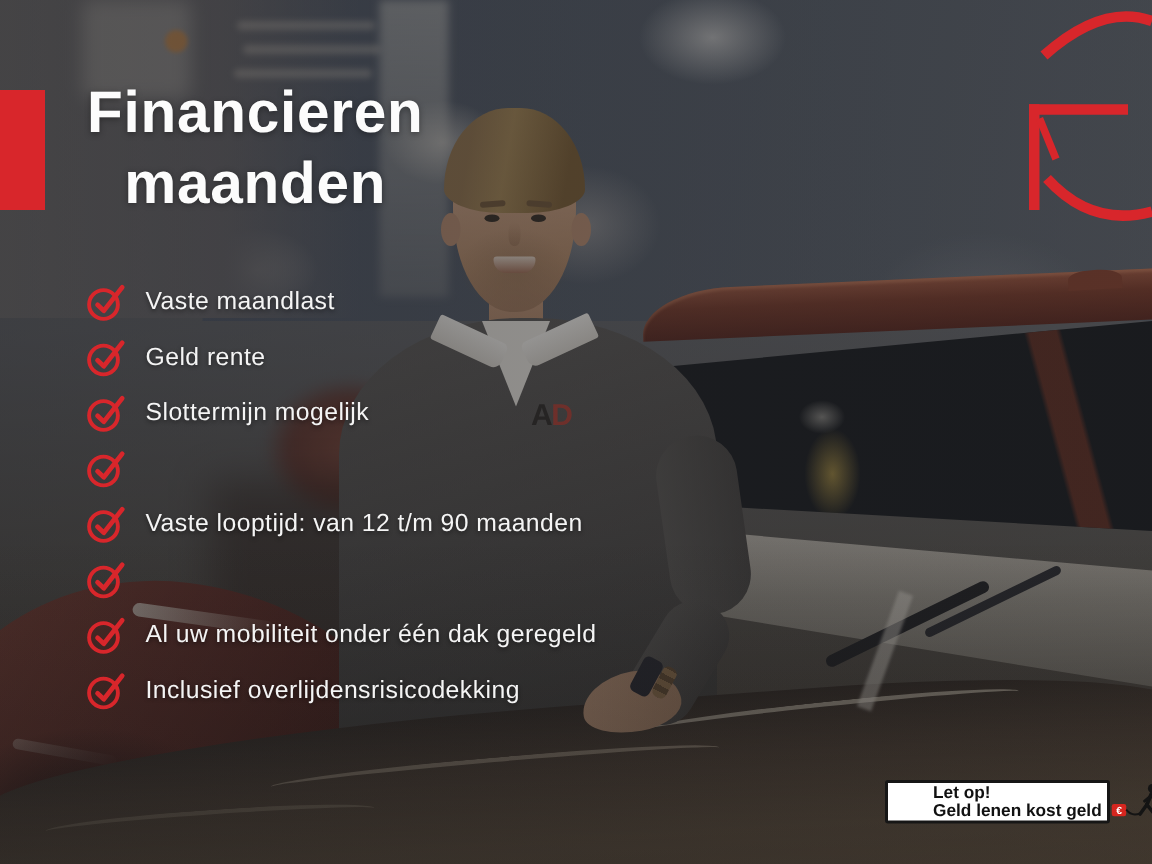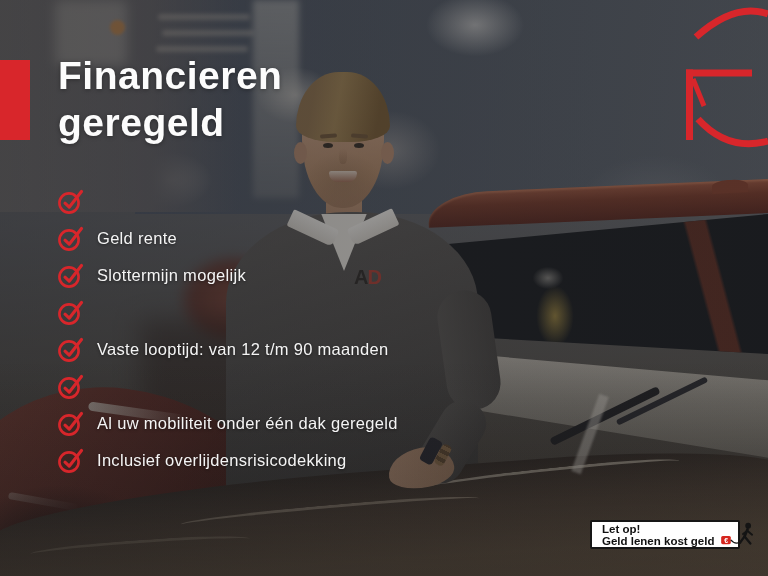--- a/index.html
+++ b/index.html
@@ -117,32 +117,32 @@
     background:rgba(225,220,210,.5);filter:blur(1px);}
 
   .overlay{inset:0;background:
     linear-gradient(180deg,transparent 62%,rgba(18,16,14,.28) 100%),
     linear-gradient(90deg,rgba(33,34,38,.52),rgba(33,34,38,.36));}
 
   
   .brand-mark{right:0;top:0;width:115px;height:160px;color:var(--accent-red);}
   .accent-bar{left:0;top:60px;width:30px;height:80px;background:var(--accent-red);}
   .title{left:58px;top:52px;margin:0;font-size:39px;line-height:47px;font-weight:600;
-    color:#fcfcfc;letter-spacing:.5px;text-shadow:0 1px 4px rgba(0,0,0,.35);}
+    color:#fcfcfc;letter-spacing:.5px;text-shadow:0 1px 4px rgba(0,0,0,.35);text-align:center;}
   .title span{display:block;}
   .benefits{left:57px;top:187px;margin:0;padding:0;list-style:none;}
   .benefits li{display:flex;align-items:center;gap:13px;height:28px;margin-bottom:9px;}
   .check-icon{color:var(--accent-red);flex:0 0 auto;}
   .benefit-text{font-size:16.5px;font-weight:500;color:#f4f4f4;letter-spacing:.3px;
     text-shadow:0 1px 3px rgba(0,0,0,.45);white-space:nowrap;}
 
   .warn-badge{left:590px;top:520px;width:150px;height:29px;background:#fff;
     border:2px solid #161616;border-radius:2px;box-sizing:border-box;
     display:flex;align-items:center;padding:0 2px 0 10px;gap:5px;}
-  .warn-text{font-size:11.5px;line-height:12px;font-weight:bold;color:#111;white-space:nowrap;}
+  .warn-text{font-size:11.5px;line-height:12px;font-weight:bold;color:#111;white-space:nowrap;margin-left:20px;}
   .warn-icon{flex:0 0 auto;}
   .warn-icon .euro-box{fill:var(--badge-red);}
 </style>
 </head>
 <body>
 
 <div class="canvas">
 
   <div class="ph bg-base"></div>
   <div class="ph sky"></div>
@@ -204,29 +204,30 @@
     <path d="M43 37 Q 82 2 115 14" stroke-width="7"></path>
     <path d="M33 73 L99 73" stroke-width="7"></path>
     <path d="M36.5 69.5 L36.5 140" stroke-width="7"></path>
     <path d="M40 79 L51 106" stroke-width="5"></path>
     <path d="M45 119 Q 75 152 115 141" stroke-width="7"></path>
   </svg>
 
   <div class="ph accent-bar"></div>
   <h1 class="ph title">
     <span>Financieren</span>
-    <span>geregeld</span>
+    <span>maanden</span>
   </h1>
 
   <ul class="ph benefits">
     <li>
       <svg class="check-icon" width="27" height="27" viewBox="0 0 27 27">
           <circle cx="12" cy="15" r="9.6" fill="none" stroke="currentColor" stroke-width="2.6"></circle>
           <path d="M8 15.2 L12.2 19.2 L24.5 3.5" fill="none" stroke="currentColor" stroke-width="3.1" stroke-linecap="round" stroke-linejoin="round"></path>
         </svg>
+      <span class="benefit-text">Vaste maandlast</span>
     </li>
     <li>
       <svg class="check-icon" width="27" height="27" viewBox="0 0 27 27">
           <circle cx="12" cy="15" r="9.6" fill="none" stroke="currentColor" stroke-width="2.6"></circle>
           <path d="M8 15.2 L12.2 19.2 L24.5 3.5" fill="none" stroke="currentColor" stroke-width="3.1" stroke-linecap="round" stroke-linejoin="round"></path>
         </svg>
       <span class="benefit-text">Geld rente</span>
     </li>
     <li>
       <svg class="check-icon" width="27" height="27" viewBox="0 0 27 27">

